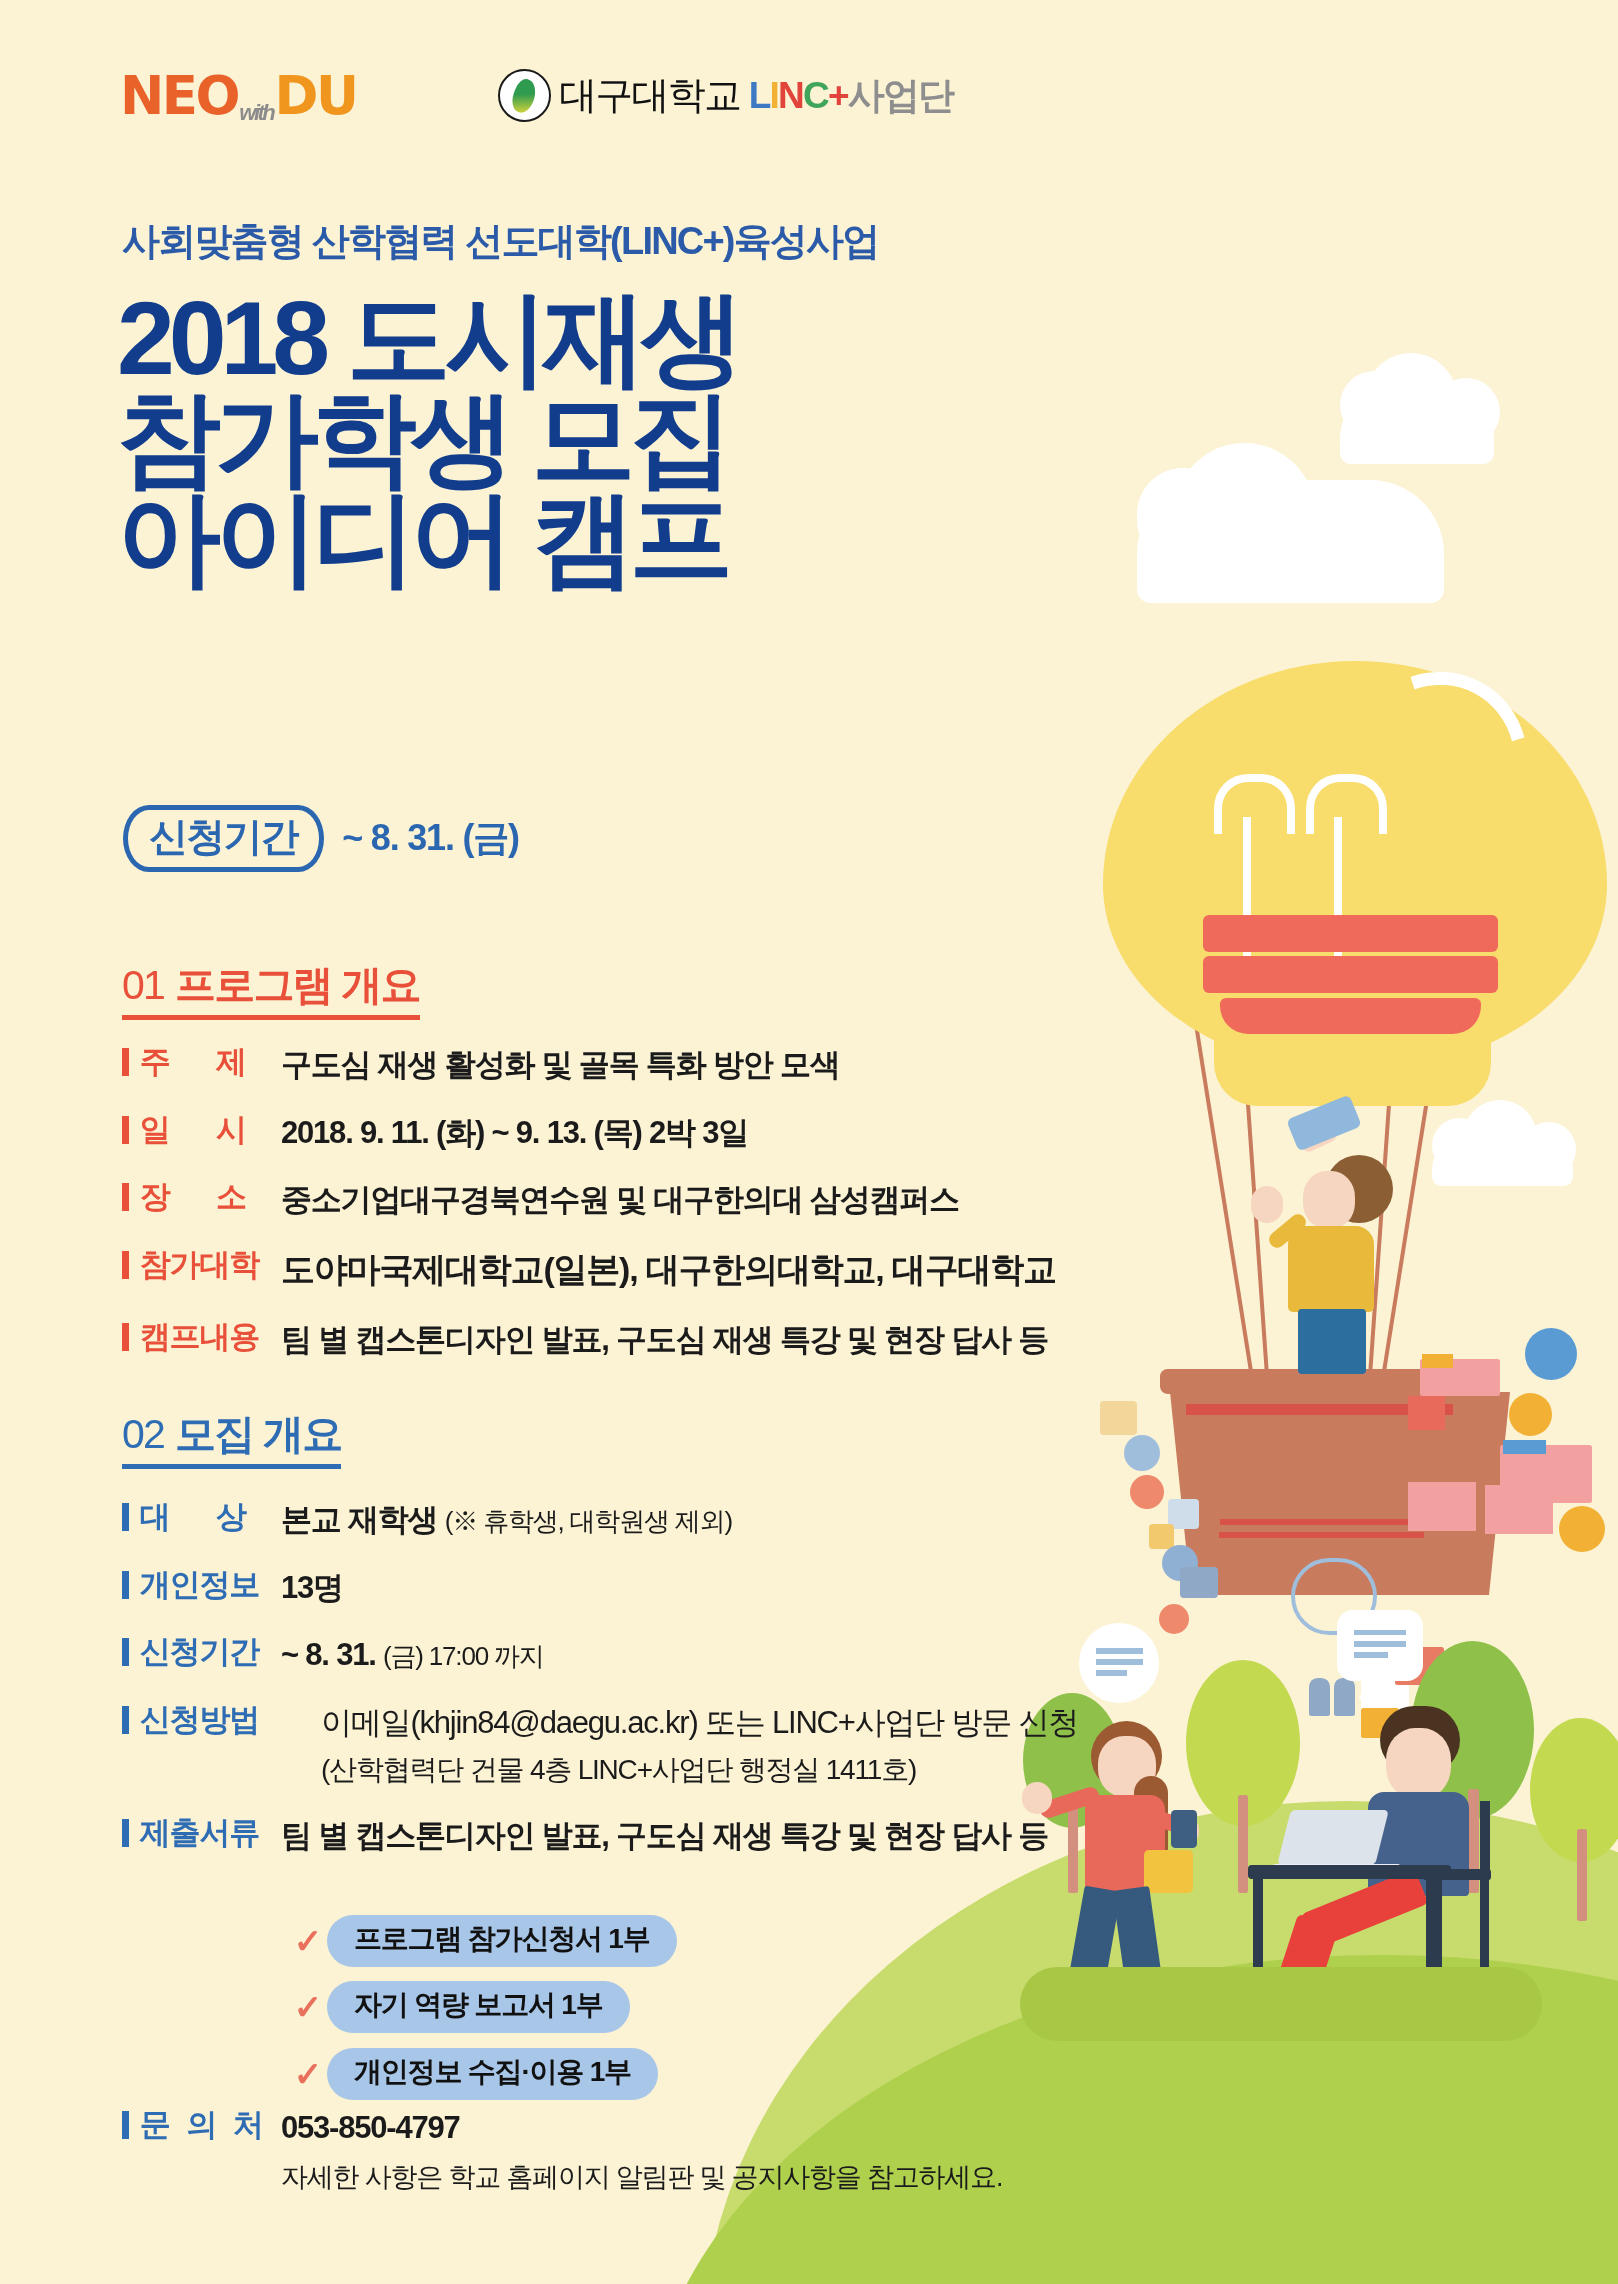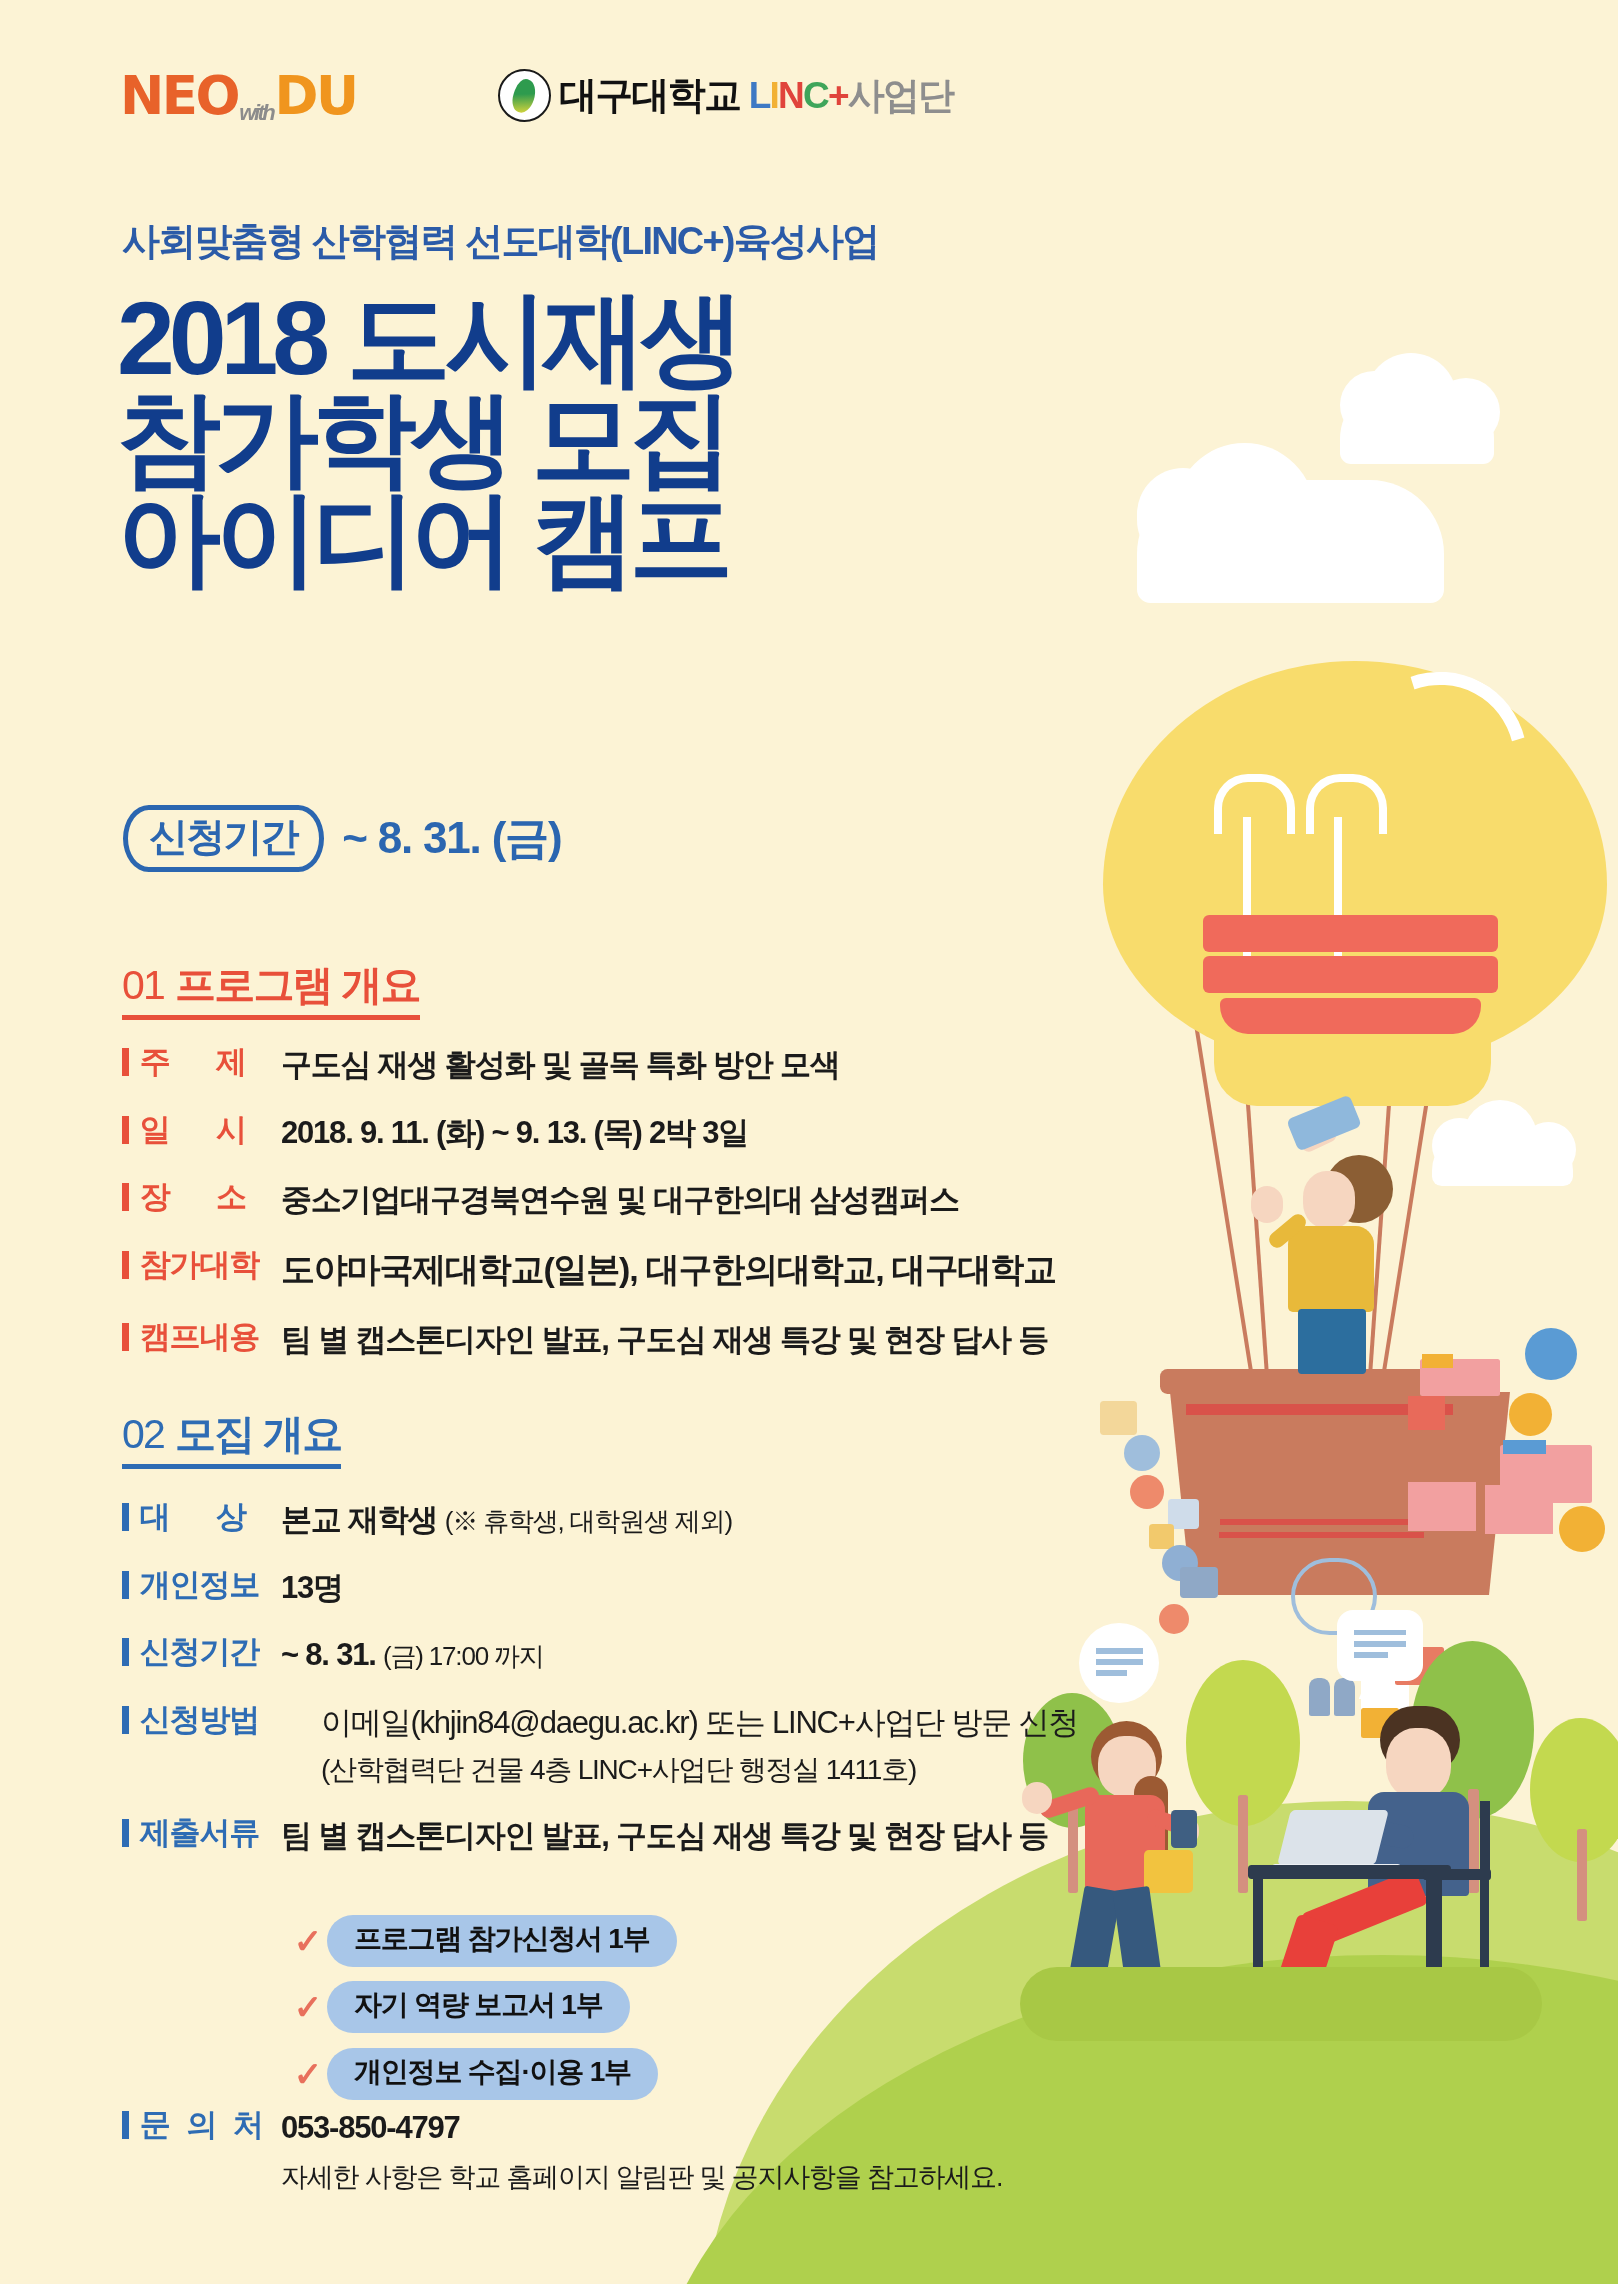--- a/index.html
+++ b/index.html
@@ -67,40 +67,40 @@
   
   .logo-row{position:absolute;left:120px;top:65px;display:flex;align-items:center;gap:141px;}
   .neo-logo{font-size:53px;font-weight:bold;letter-spacing:-2.5px;display:flex;align-items:flex-end;}
   .neo-a{color:#E8622A;font-family:"DejaVu Sans", sans-serif;font-weight:bold;}
   .neo-with{color:#8C8C8C;font-size:22px;font-weight:bold;margin:3.7px 1.2px 0 1.2px;font-style:italic;}
   .neo-b{color:#F0951E;font-family:"DejaVu Sans", sans-serif;font-weight:bold;}
 
   .du-logo{display:flex;align-items:center;gap:8.6px;}
   .du-seal{width:49px;height:49px;border-radius:50%;border:2.5px solid #1a1a1a;position:relative;background:#fff;}
   .du-seal::after{content:"";position:absolute;left:50%;top:50%;transform:translate(-50%,-50%) rotate(18deg);width:21px;height:34px;background:linear-gradient(160deg,#2E9B4E 0%,#2E9B4E 45%,#E8DB3A 100%);border-radius:45% 55% 50% 50%;}
-  .du-name{font-size:38px;font-weight:bold;color:#111;letter-spacing:-1.8px;}
+  .du-name{font-size:38px;font-weight:normal;color:#111;letter-spacing:-1.8px;}
   .linc{font-size:37px;font-weight:bold;letter-spacing:-1.8px;}
   .linc .l1{color:#3E79C4;}
   .linc .l2{color:#F2B135;}
   .linc .l3{color:#E0443B;}
   .linc .l4{color:#3FA55A;}
   .linc .l5{color:#8E8E8E;font-family:Liberation Mono, monospace;}
 
   
   .kicker{position:absolute;left:122px;top:216px;font-size:38px;font-weight:bold;color:#2B5BA8;letter-spacing:-1.8px;white-space:nowrap;}
 
   .headline{position:absolute;left:117px;top:289px;color:#113D8C;font-weight:bold;letter-spacing:-6.1px;line-height:0.96;font-size:104px;}
   .headline div{white-space:nowrap;}
 
   .period{position:absolute;left:123px;top:805px;display:flex;align-items:center;gap:18.4px;}
   .period-badge{
     border:5.5px solid #2B66B0;color:#2B66B0;font-size:39px;font-weight:bold;
     padding:7.4px 21px 11px 21px;border-radius:37px/48px;letter-spacing:-1.8px;line-height:1;
   }
-  .period-text{color:#2B66B0;font-size:44px;font-weight:bold;letter-spacing:-1.2px;}
+  .period-text{color:#2B66B0;font-size:36px;font-weight:bold;letter-spacing:-1.2px;}
 
   
   .section-head{position:absolute;font-weight:bold;font-size:41px;letter-spacing:-1.8px;padding-bottom:8.6px;line-height:1;}
   .section-head .num{font-weight:normal;margin-right:11px;}
   .sec1{left:122px;top:965px;color:#E8503A;border-bottom:5.5px solid #E8503A;display:inline-block;}
   .sec2{left:122px;top:1414px;color:#2E6CB4;border-bottom:5.5px solid #2E6CB4;display:inline-block;}
 
   .rows{position:absolute;left:122px;}
   .rows1{top:1045px;}
   .rows2{top:1500px;}

